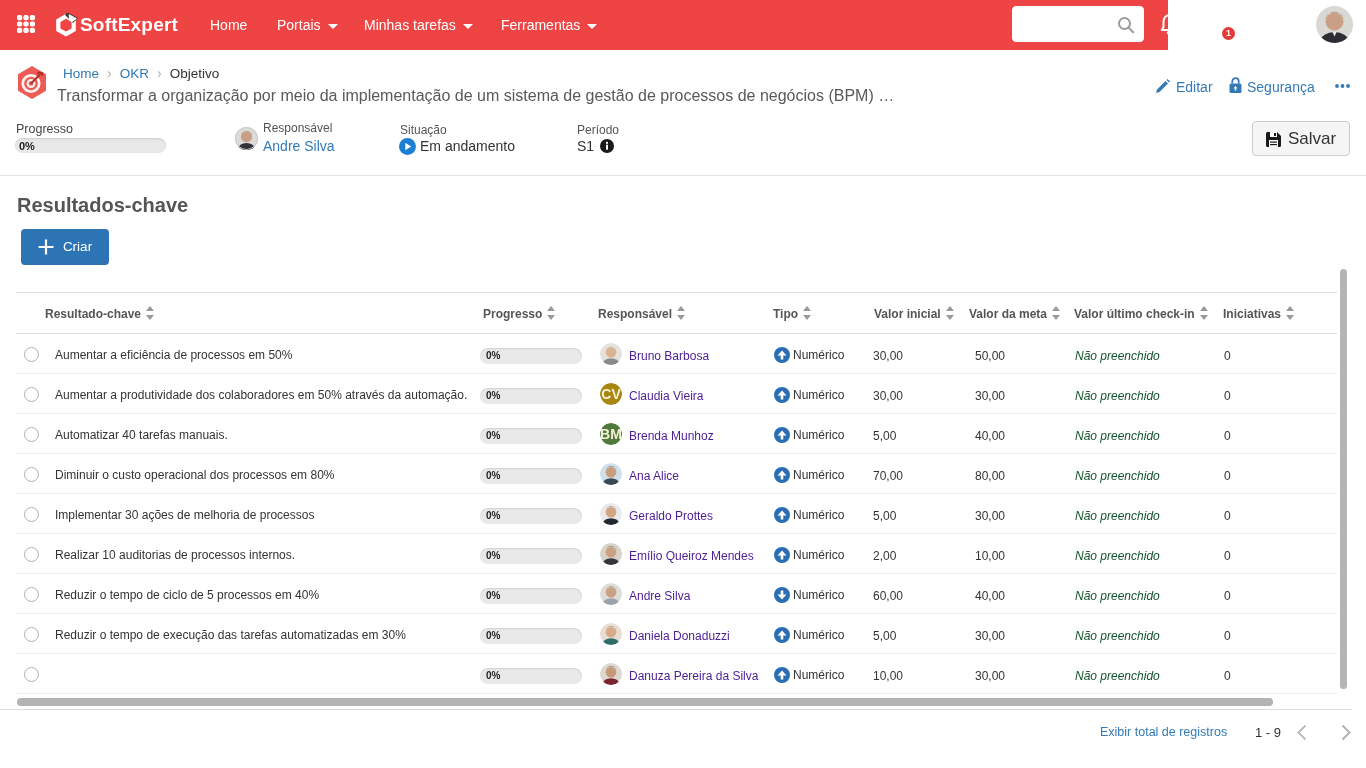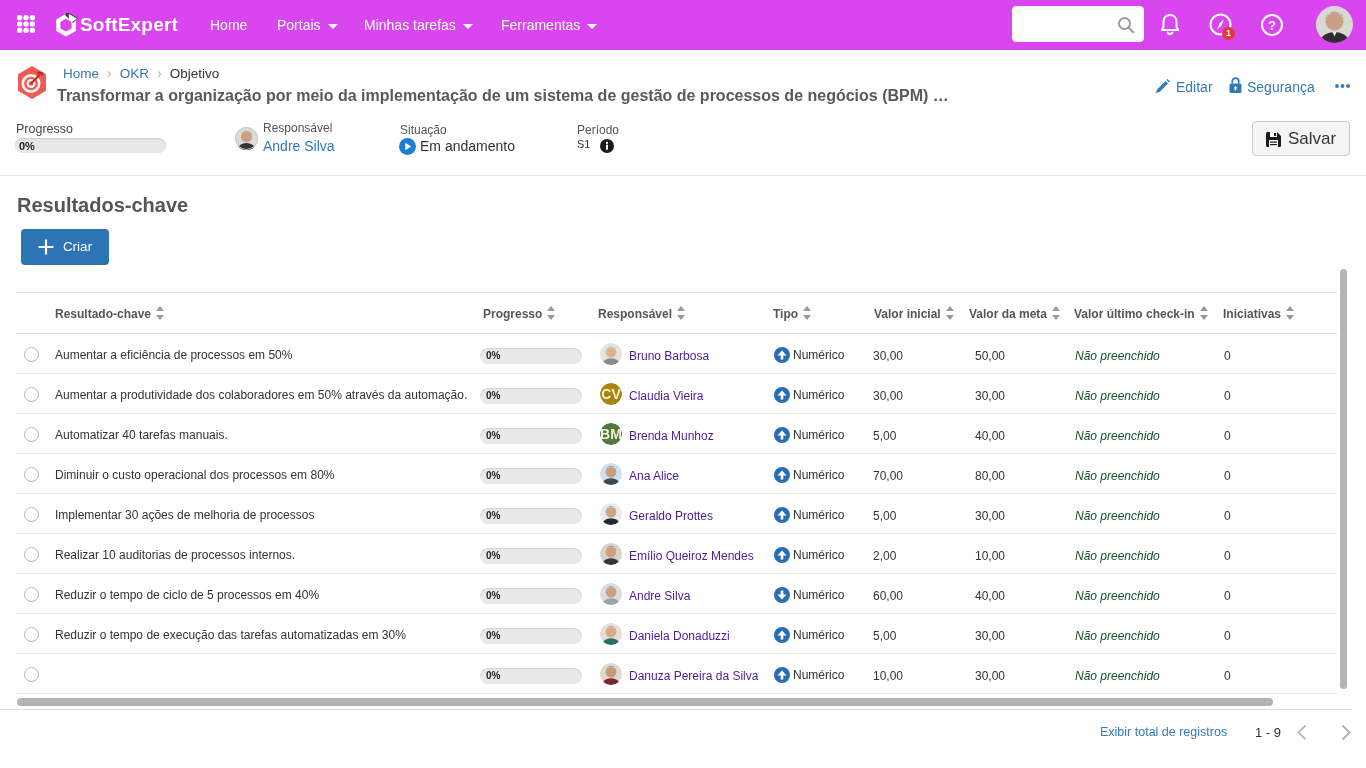--- a/index.html
+++ b/index.html
@@ -2,32 +2,32 @@
 <html><head>
 <meta charset="utf-8">
 <style>
 * { margin:0; padding:0; box-sizing:border-box; }
 html,body { width:1366px; height:768px; overflow:hidden; background:#fff;
   font-family:"Liberation Sans", sans-serif; }
 #page { position:relative; width:1366px; height:768px; }
 .abs { position:absolute; }
 
 
-#nav { position:absolute; left:0; top:0; width:1366px; height:50px; background:#d946ef; }
+#nav { position:absolute; left:0; top:0; width:1168px; height:50px; background:#ef4444; }
 #nav .menuitem { position:absolute; top:0; height:50px; line-height:50px; color:#fff; font-size:14px; }
 #nav .caret { display:inline-block; width:0; height:0; border-left:5px solid transparent;
   border-right:5px solid transparent; border-top:5px solid #fff; margin-left:7px; vertical-align:middle; }
 #search { position:absolute; left:1012px; top:6px; width:132px; height:36px; background:#fff;
   border-radius:4px; border:1px solid #fff; }
 
 
 #crumb { position:absolute; left:57px; top:65px; font-size:13.5px; color:#333;margin-left:6px; }
 #crumb a { color:#3179b1; text-decoration:none; }
 #crumb .sep { color:#b0b0b0; margin:0 8px; font-size:14px; }
-#title { position:absolute; left:57px; top:87px; font-size:16px; font-weight:bold; color:#595959; }
+#title { position:absolute; left:57px; top:87px; font-size:16px; font-weight:normal; color:#595959; }
 .toplink { position:absolute; top:79px; font-size:14px; color:#337ab7; }
 .metalabel { font-size:12px; color:#555; }
 
 #salvar { position:absolute; left:1252px; top:121px; width:98px; height:35px; background:#f5f5f5;
   border:1px solid #ccc; border-radius:4px; font-size:17px; color:#333; text-align:center; line-height:33px; }
 
 #sepline { position:absolute; left:0; top:175px; width:1366px; height:1px; background:#e2e2e2; }
 #rktitle { position:absolute; left:17px; top:194px; font-size:20px; font-weight:bold; color:#555; }
 #criar { position:absolute; left:21px; top:229px; width:88px; height:36px; background:#2d74b5;
   border-radius:4px; color:#fff; font-size:13.5px; text-align:center; line-height:36px; }
@@ -182,21 +182,21 @@
   <div class="abs" style="left:263px;top:138px;font-size:14px;color:#337ab7">Andre Silva</div>
 
   <div class="abs metalabel" style="left:400px;top:123px">Situação</div>
   <svg class="abs" style="left:399px;top:138px" width="17" height="17" viewBox="0 0 17 17">
     <circle cx="8.5" cy="8.5" r="8.5" fill="#1d7fd4"></circle>
     <path d="M6.3 4.7 L12.2 8.5 L6.3 12.3 Z" fill="#fff"></path>
   </svg>
   <div class="abs" style="left:420px;top:138px;font-size:14px;color:#333">Em andamento</div>
 
   <div class="abs metalabel" style="left:577px;top:123px">Período</div>
-  <div class="abs" style="left:577px;top:138px;font-size:11px;color:#333">S1</div>
+  <div class="abs" style="left:577px;top:138px;font-size:14px;color:#333">S1</div>
   <svg class="abs" style="left:600px;top:139px" width="14" height="14" viewBox="0 0 14 14">
     <circle cx="7" cy="7" r="7" fill="#1a1a1a"></circle>
     <rect x="6" y="5.7" width="2" height="5" fill="#fff"></rect>
     <rect x="6" y="2.8" width="2" height="2" fill="#fff"></rect>
   </svg>
 
   <div id="salvar"><svg style="vertical-align:-3px;margin-right:7px" width="15" height="15" viewBox="0 0 15 15">
     <path d="M0 1.5 A1.5 1.5 0 0 1 1.5 0 H11 L15 4 V13.5 A1.5 1.5 0 0 1 13.5 15 H1.5 A1.5 1.5 0 0 1 0 13.5 Z" fill="#1a1a1a"></path>
     <rect x="4" y="0" width="7" height="5" fill="#fff"></rect>
         <rect x="8" y="1" width="2" height="3" fill="#1a1a1a"></rect>
@@ -205,21 +205,21 @@
         <rect x="4" y="12" width="7" height="1.2" fill="#1a1a1a"></rect>
   </svg>Salvar</div>
 
   <div id="sepline"></div>
   <div id="rktitle">Resultados-chave</div>
   <div id="criar"><svg style="vertical-align:-3.5px;margin-right:9px" width="16" height="16" viewBox="0 0 16 16">
         <path d="M8 0.5 V15.5 M0.5 8 H15.5" stroke="#fff" stroke-width="2.2"></path>
       </svg>Criar</div>
 
   <div id="thead">
-    <div class="hcell" style="left:39px">Resultado-chave<span class="sorticon"></span></div>
+    <div class="hcell" style="left:29px">Resultado-chave<span class="sorticon"></span></div>
     <div class="hcell" style="left:467px">Progresso<span class="sorticon"></span></div>
     <div class="hcell" style="left:582px">Responsável<span class="sorticon"></span></div>
     <div class="hcell" style="left:757px">Tipo<span class="sorticon"></span></div>
     <div class="hcell" style="left:858px">Valor inicial<span class="sorticon"></span></div>
     <div class="hcell" style="left:953px">Valor da meta<span class="sorticon"></span></div>
     <div class="hcell" style="left:1058px">Valor último check-in<span class="sorticon"></span></div>
     <div class="hcell" style="left:1207px">Iniciativas<span class="sorticon"></span></div>
   </div>
 
   <div id="rows">

